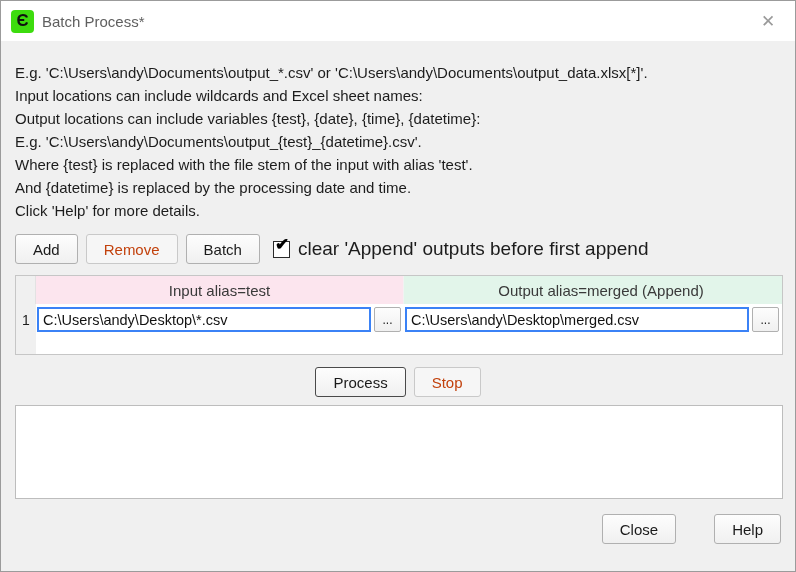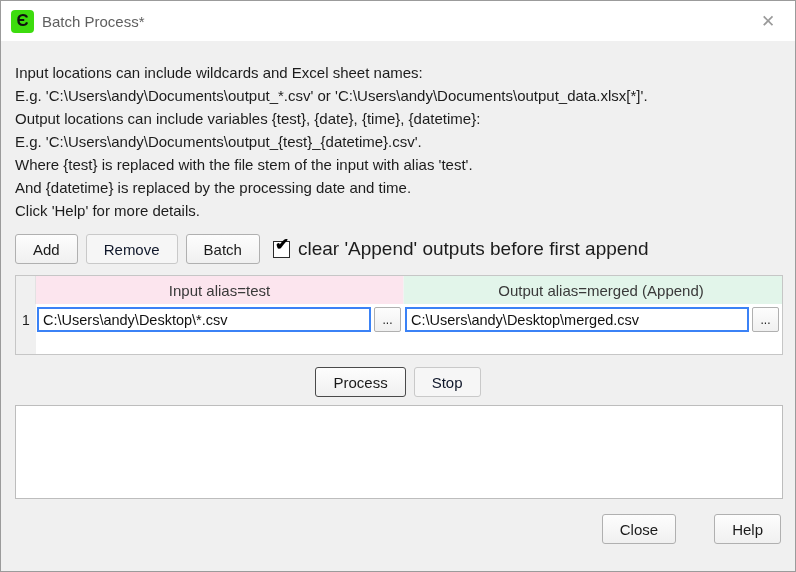--- a/index.html
+++ b/index.html
@@ -47,21 +47,21 @@
     display: flex; align-items: center;
   }
   .btn {
     height: 30px; padding: 4px 17px;
     font-family: "Liberation Sans", sans-serif;
     font-size: 15px; color: #1a1a1a;
     background: linear-gradient(#fdfdfd, #f0f0f0);
     border: 1px solid #b0b0b0; border-radius: 3px;
   }
   .btn + .btn { margin-left: 8px; }
-  .btn.disabled { color: #0f172a; background: #f6f6f6; border-color: #c9c9c9; }
+  .btn.disabled { color: #c2410c; background: #f6f6f6; border-color: #c9c9c9; }
   .btn.default { border-color: #4a4a4a; }
 
   .chk-wrap { display: flex; align-items: center; margin-left: 13px; }
   .chk-box {
     width: 17px; height: 17px; background: #ffffff;
     border: 1px solid #2a2a2a;
     position: relative; flex: 0 0 auto;
   }
   .chk-box .mark {
     position: absolute; left: 1px; top: -6px;
@@ -149,22 +149,22 @@
 
   
   <div class="titlebar">
     <div class="logo">Є</div>
     <div class="title-text">Batch Process*</div>
     <div class="close-x">✕</div>
   </div>
 
   
   <div class="instructions">
+    <div>E.g. 'C:\Users\andy\Documents\output_*.csv' or 'C:\Users\andy\Documents\output_data.xlsx[*]'.</div>
     <div>Input locations can include wildcards and Excel sheet names:</div>
-    <div>E.g. 'C:\Users\andy\Documents\output_*.csv' or 'C:\Users\andy\Documents\output_data.xlsx[*]'.</div>
     <div>Output locations can include variables {test}, {date}, {time}, {datetime}:</div>
     <div>E.g. 'C:\Users\andy\Documents\output_{test}_{datetime}.csv'.</div>
     <div>Where {test} is replaced with the file stem of the input with alias 'test'.</div>
     <div>And {datetime} is replaced by the processing date and time.</div>
     <div>Click 'Help' for more details.</div>
   </div>
 
   
   <div class="toolbar">
     <button class="btn">Add</button>

